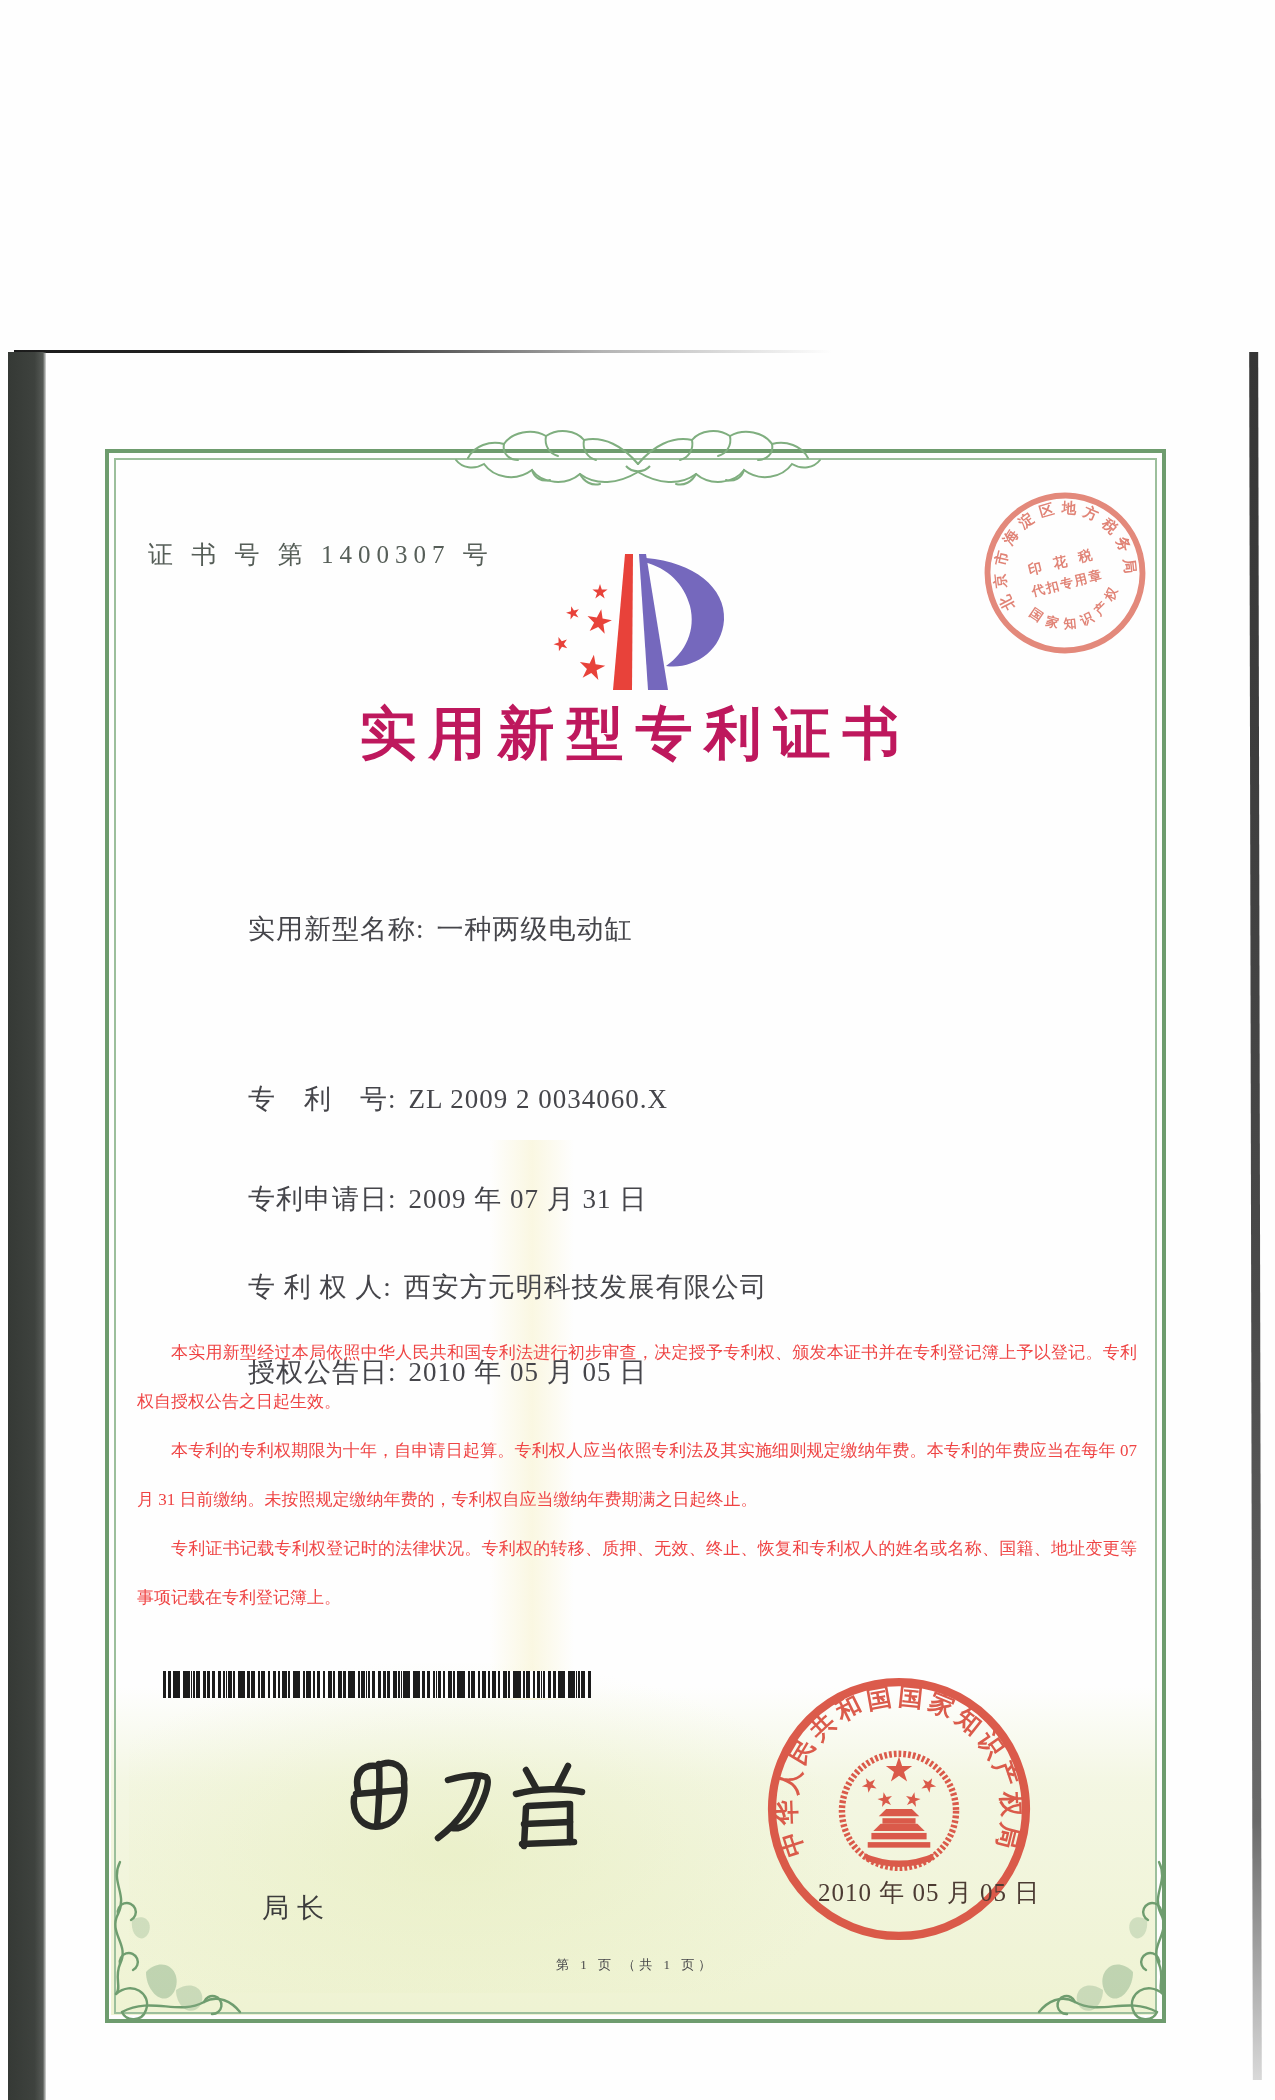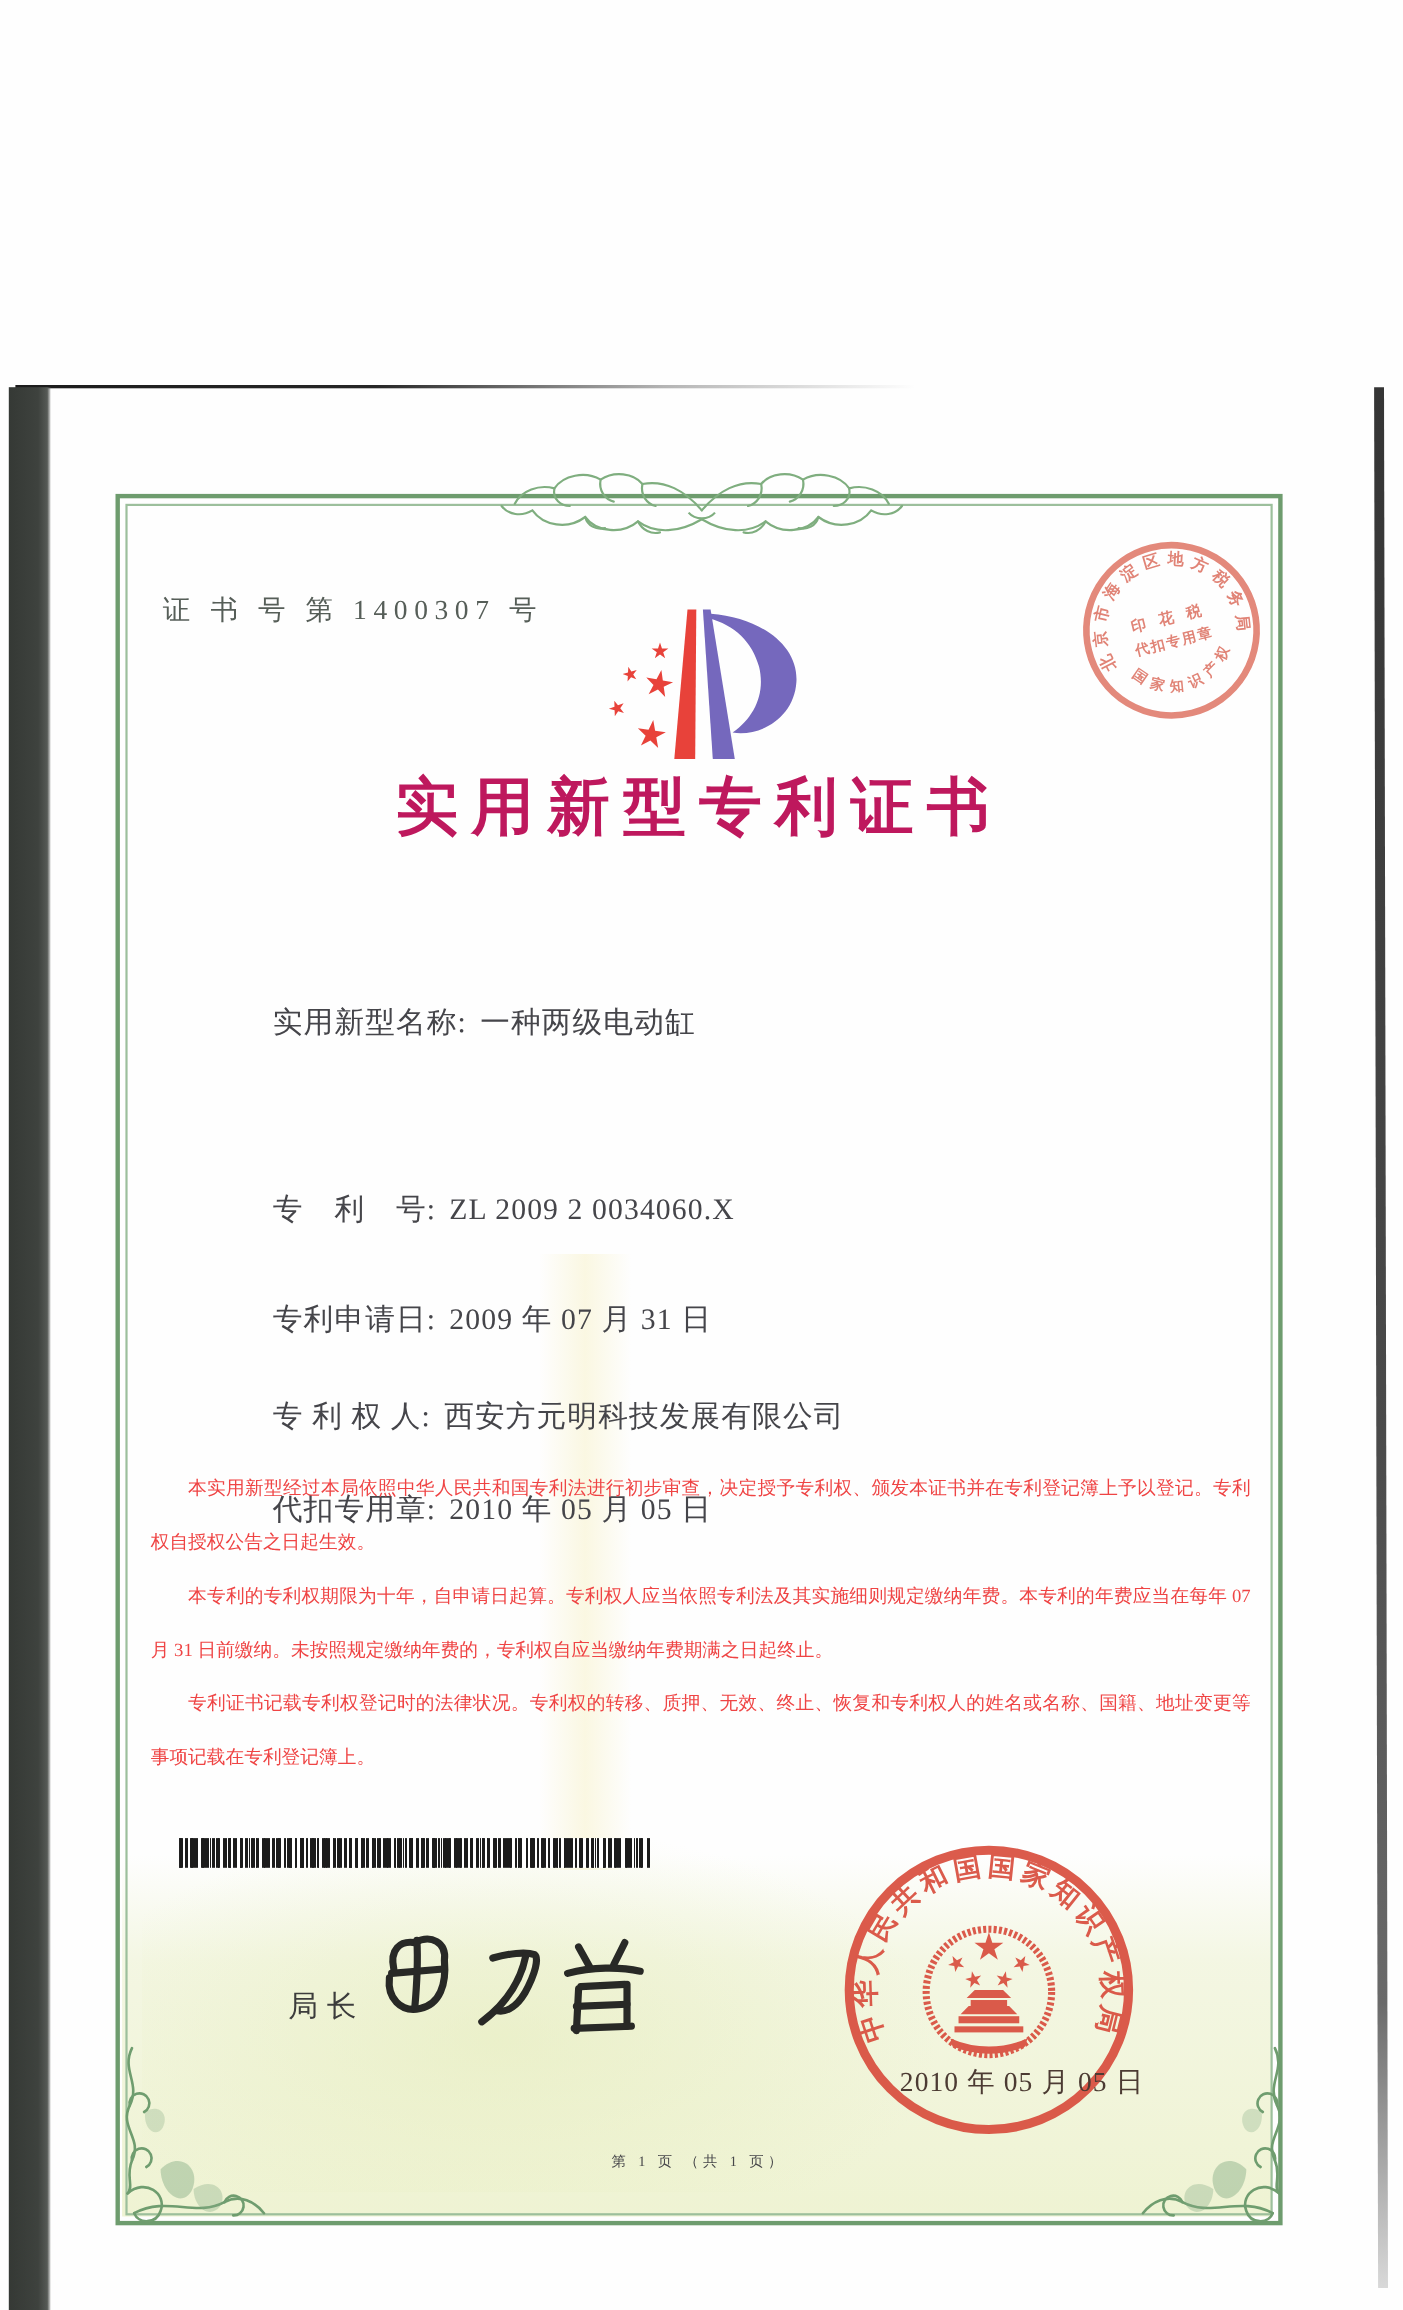--- a/index.html
+++ b/index.html
@@ -29,21 +29,21 @@
   .field-row{left:170px;font-size:27px;color:#45454a;letter-spacing:1px;white-space:pre;}
   .field-row .lbl{margin-right:12px;margin-left:47px;}
   .paragraphs{left:137px;top:1328px;width:1000px;font-size:17px;line-height:49px;
               color:#ef4444;text-align:justify;}
   .paragraphs p{margin:0;text-indent:2em;}
   .barcode{left:163px;top:1671px;width:428px;height:27px;background-color:#fff;
     background-image:
       repeating-linear-gradient(90deg,#1c1c1c 0 2px,rgba(0,0,0,0) 2px 5px),
       repeating-linear-gradient(90deg,#1c1c1c 0 3px,rgba(0,0,0,0) 3px 11px),
       repeating-linear-gradient(90deg,#1c1c1c 0 1px,rgba(0,0,0,0) 1px 7px);}
-  .sig-label{left:262px;top:1806px;font-size:27px;color:#3c3c3c;letter-spacing:8px;
+  .sig-label{left:262px;top:1890px;font-size:27px;color:#3c3c3c;letter-spacing:8px;
              font-family:"Liberation Sans","DejaVu Sans",sans-serif;}
   .seal-date{left:818px;top:1876px;font-size:25px;color:#4c3b33;letter-spacing:1px;z-index:6;}
   .footer{left:105px;top:1956px;width:1061px;text-align:center;font-size:13px;
           letter-spacing:4px;color:#47474a;}
   svg{display:block;}
 </style>
 </head>
 <body>
 
 <div class="page">
@@ -118,21 +118,21 @@
   <div class="abs field-row" style="top:1050px;">
     <span class="lbl">专　利　号:</span><span>ZL 2009 2 0034060.X</span>
   </div>
   <div class="abs field-row" style="top:1150px;">
     <span class="lbl">专利申请日:</span><span>2009 年 07 月 31 日</span>
   </div>
   <div class="abs field-row" style="top:1238px;">
     <span class="lbl">专 利 权 人:</span><span>西安方元明科技发展有限公司</span>
   </div>
   <div class="abs field-row" style="top:1323px;">
-    <span class="lbl">代扣专用章:</span><span>2010 年 05 月 05 日</span>
+    <span class="lbl">授权公告日:</span><span>2010 年 05 月 05 日</span>
   </div>
 
   <div class="abs paragraphs">
     <p>本实用新型经过本局依照中华人民共和国专利法进行初步审查，决定授予专利权、颁发本证书并在专利登记簿上予以登记。专利权自授权公告之日起生效。</p>
     <p>本专利的专利权期限为十年，自申请日起算。专利权人应当依照专利法及其实施细则规定缴纳年费。本专利的年费应当在每年 07 月 31 日前缴纳。未按照规定缴纳年费的，专利权自应当缴纳年费期满之日起终止。</p>
     <p>专利证书记载专利权登记时的法律状况。专利权的转移、质押、无效、终止、恢复和专利权人的姓名或名称、国籍、地址变更等事项记载在专利登记簿上。</p>
   </div>
 
   <div class="abs barcode"></div>
 

